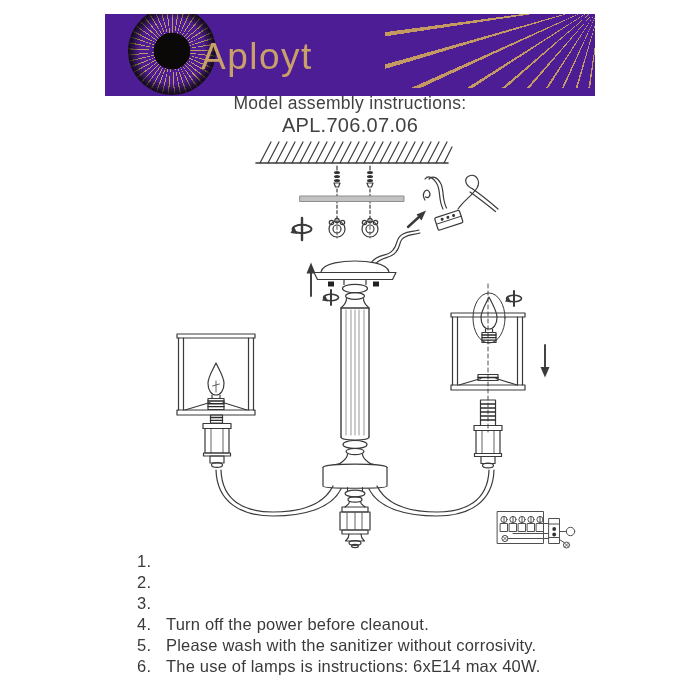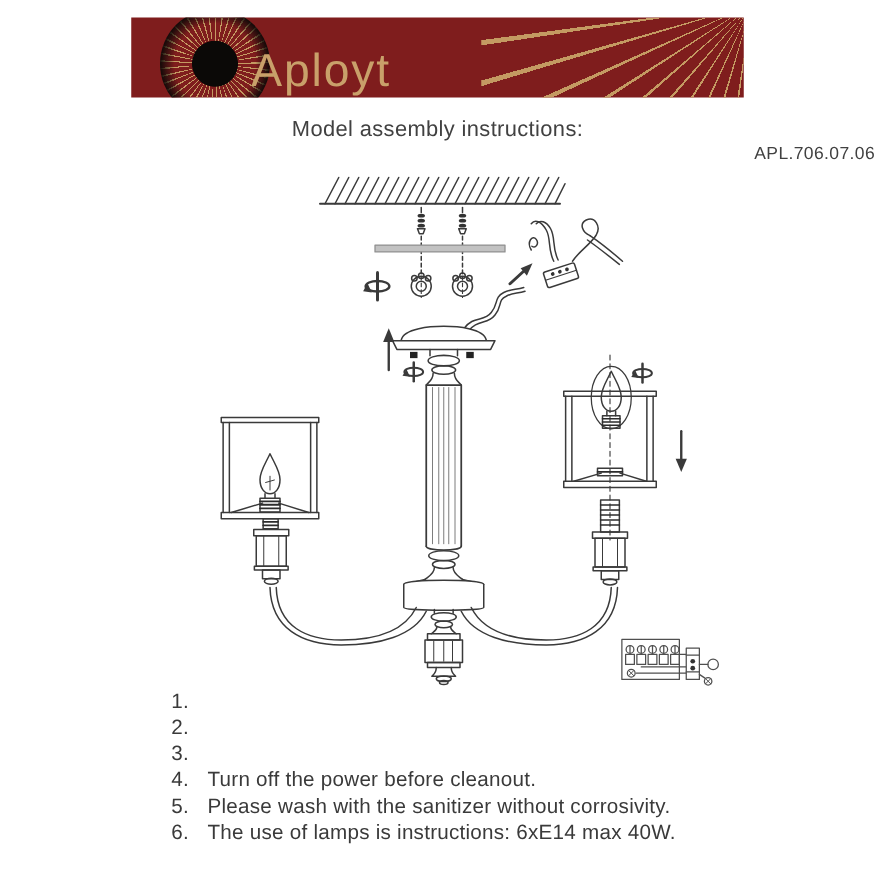--- a/index.html
+++ b/index.html
@@ -2,43 +2,43 @@
 <html><head>
 <meta charset="utf-8">
 <style>
   html,body{margin:0;padding:0;}
   body{
     width:700px;height:700px;position:relative;background:#ffffff;
     font-family:"Liberation Sans",sans-serif;overflow:hidden;
   }
   
   .banner{
-    position:absolute;left:105px;top:14px;width:490px;height:64px;
-    background:#7f1d1d;overflow:hidden;
+    position:absolute;left:105px;top:14px;width:490px;height:82px;
+    background:#4c1d95;overflow:hidden;
   }
   .sunburst{
     position:absolute;left:23px;top:-7px;width:88px;height:88px;border-radius:50%;
     background:
       radial-gradient(circle,#0b0907 0 29%,rgba(11,9,7,0) 30%),
       radial-gradient(circle,rgba(11,9,7,0) 0 52%,#0b0907 72%),
       repeating-conic-gradient(#c49a62 0deg 1.7deg,rgba(11,9,7,0) 1.7deg 8deg);
   }
   .corner-rays{
     position:absolute;right:0;top:0;width:210px;height:74px;
     background:repeating-conic-gradient(from 163deg at 103% -14%,
       #c49a62 0deg 1.1deg,rgba(11,9,7,0) 1.1deg 8.2deg);
   }
   .brand{
     position:absolute;left:96px;top:24px;
     font-size:37px;line-height:37px;font-weight:400;color:#c9a06a;letter-spacing:1.5px;
   }
   
   .title-line{position:absolute;left:0;right:0;text-align:center;color:#414141;}
   .title-1{top:93px;font-size:17.5px;letter-spacing:.3px;}
-  .title-2{top:114px;font-size:14px;letter-spacing:.3px;text-align:right;}
+  .title-2{top:114px;font-size:20px;letter-spacing:.3px;}
   
   .diagram{position:absolute;left:0;top:0;}
   
   .instructions{position:absolute;left:137px;top:551px;}
   .li{display:flex;font-size:16.5px;line-height:21px;color:#3a3a3a;letter-spacing:.2px;}
   .li .num{width:29px;flex:none;}
 </style>
 </head>
 <body>
 

